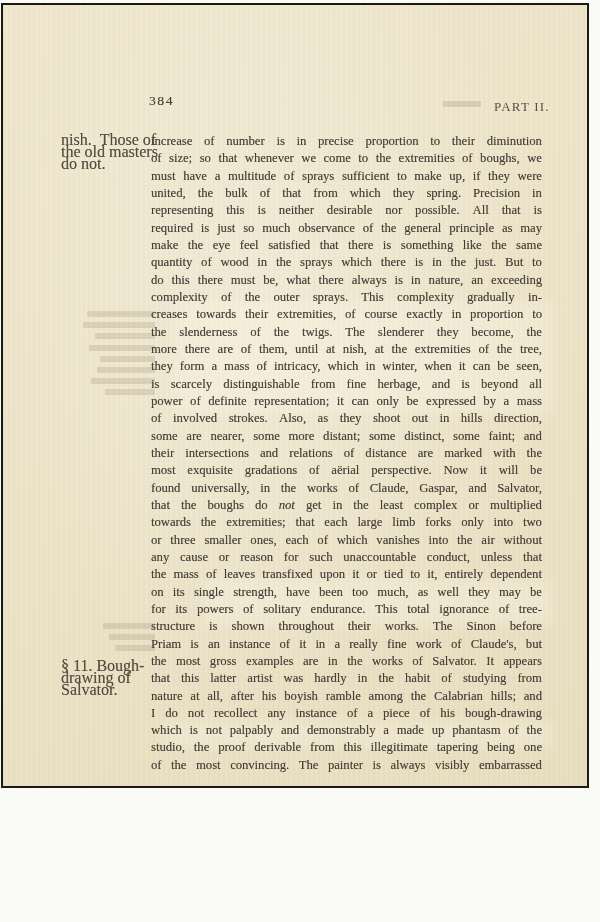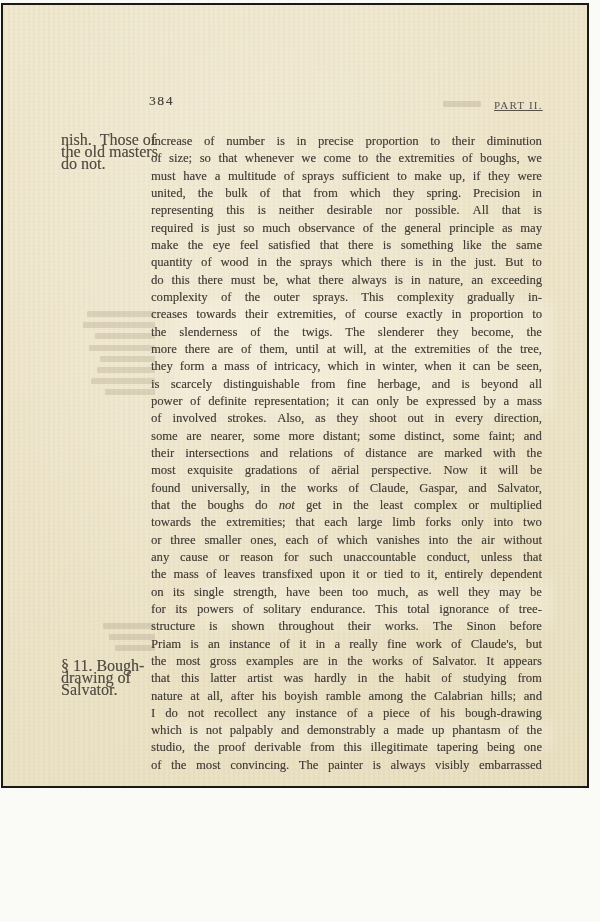--- a/index.html
+++ b/index.html
@@ -30,23 +30,22 @@
     font-size: 13.5px; letter-spacing: 1.6px;
   }
   .running-title {
     position: absolute; left: 251px; top: 92px;
     font-size: 11.2px; letter-spacing: 2.1px;
     text-shadow: 0.4px 0 0 #46413a, 0.25px 0.25px 0.4px rgba(70,60,48,0.5);
     white-space: nowrap;
   }
   .part-label {
     position: absolute; left: 491px; top: 94px;
-    font-size: 11px; letter-spacing: 1.2px;
+    font-size: 13px; letter-spacing: 1.2px;
     color: #57524a;
-    text-decoration: underline;
   }
 
   
   .margin-note {
     position: absolute; left: 58px; width: 100px;
     font-size: 16px; line-height: 11.9px;
     color: #514b42;
     text-shadow: 0.2px 0.2px 0.3px rgba(80,70,55,0.4);
   }
   .margin-note-1 { top: 129px; }
@@ -306,21 +305,21 @@
         <span>the</span>
       </div>
       <div class="bline">
         <span>more</span>
         <span>there</span>
         <span>are</span>
         <span>of</span>
         <span>them,</span>
         <span>until</span>
         <span>at</span>
-        <span>will,</span>
+        <span>nish,</span>
         <span>at</span>
         <span>the</span>
         <span>extremities</span>
         <span>of</span>
         <span>the</span>
         <span>tree,</span>
       </div>
       <div class="bline">
         <span>they</span>
         <span>form</span>
@@ -366,21 +365,21 @@
       <div class="bline">
         <span>of</span>
         <span>involved</span>
         <span>strokes.</span>
         <span>Also,</span>
         <span>as</span>
         <span>they</span>
         <span>shoot</span>
         <span>out</span>
         <span>in</span>
-        <span>every</span>
+        <span>hills</span>
         <span>direction,</span>
       </div>
       <div class="bline">
         <span>some</span>
         <span>are</span>
         <span>nearer,</span>
         <span>some</span>
         <span>more</span>
         <span>distant;</span>
         <span>some</span>

